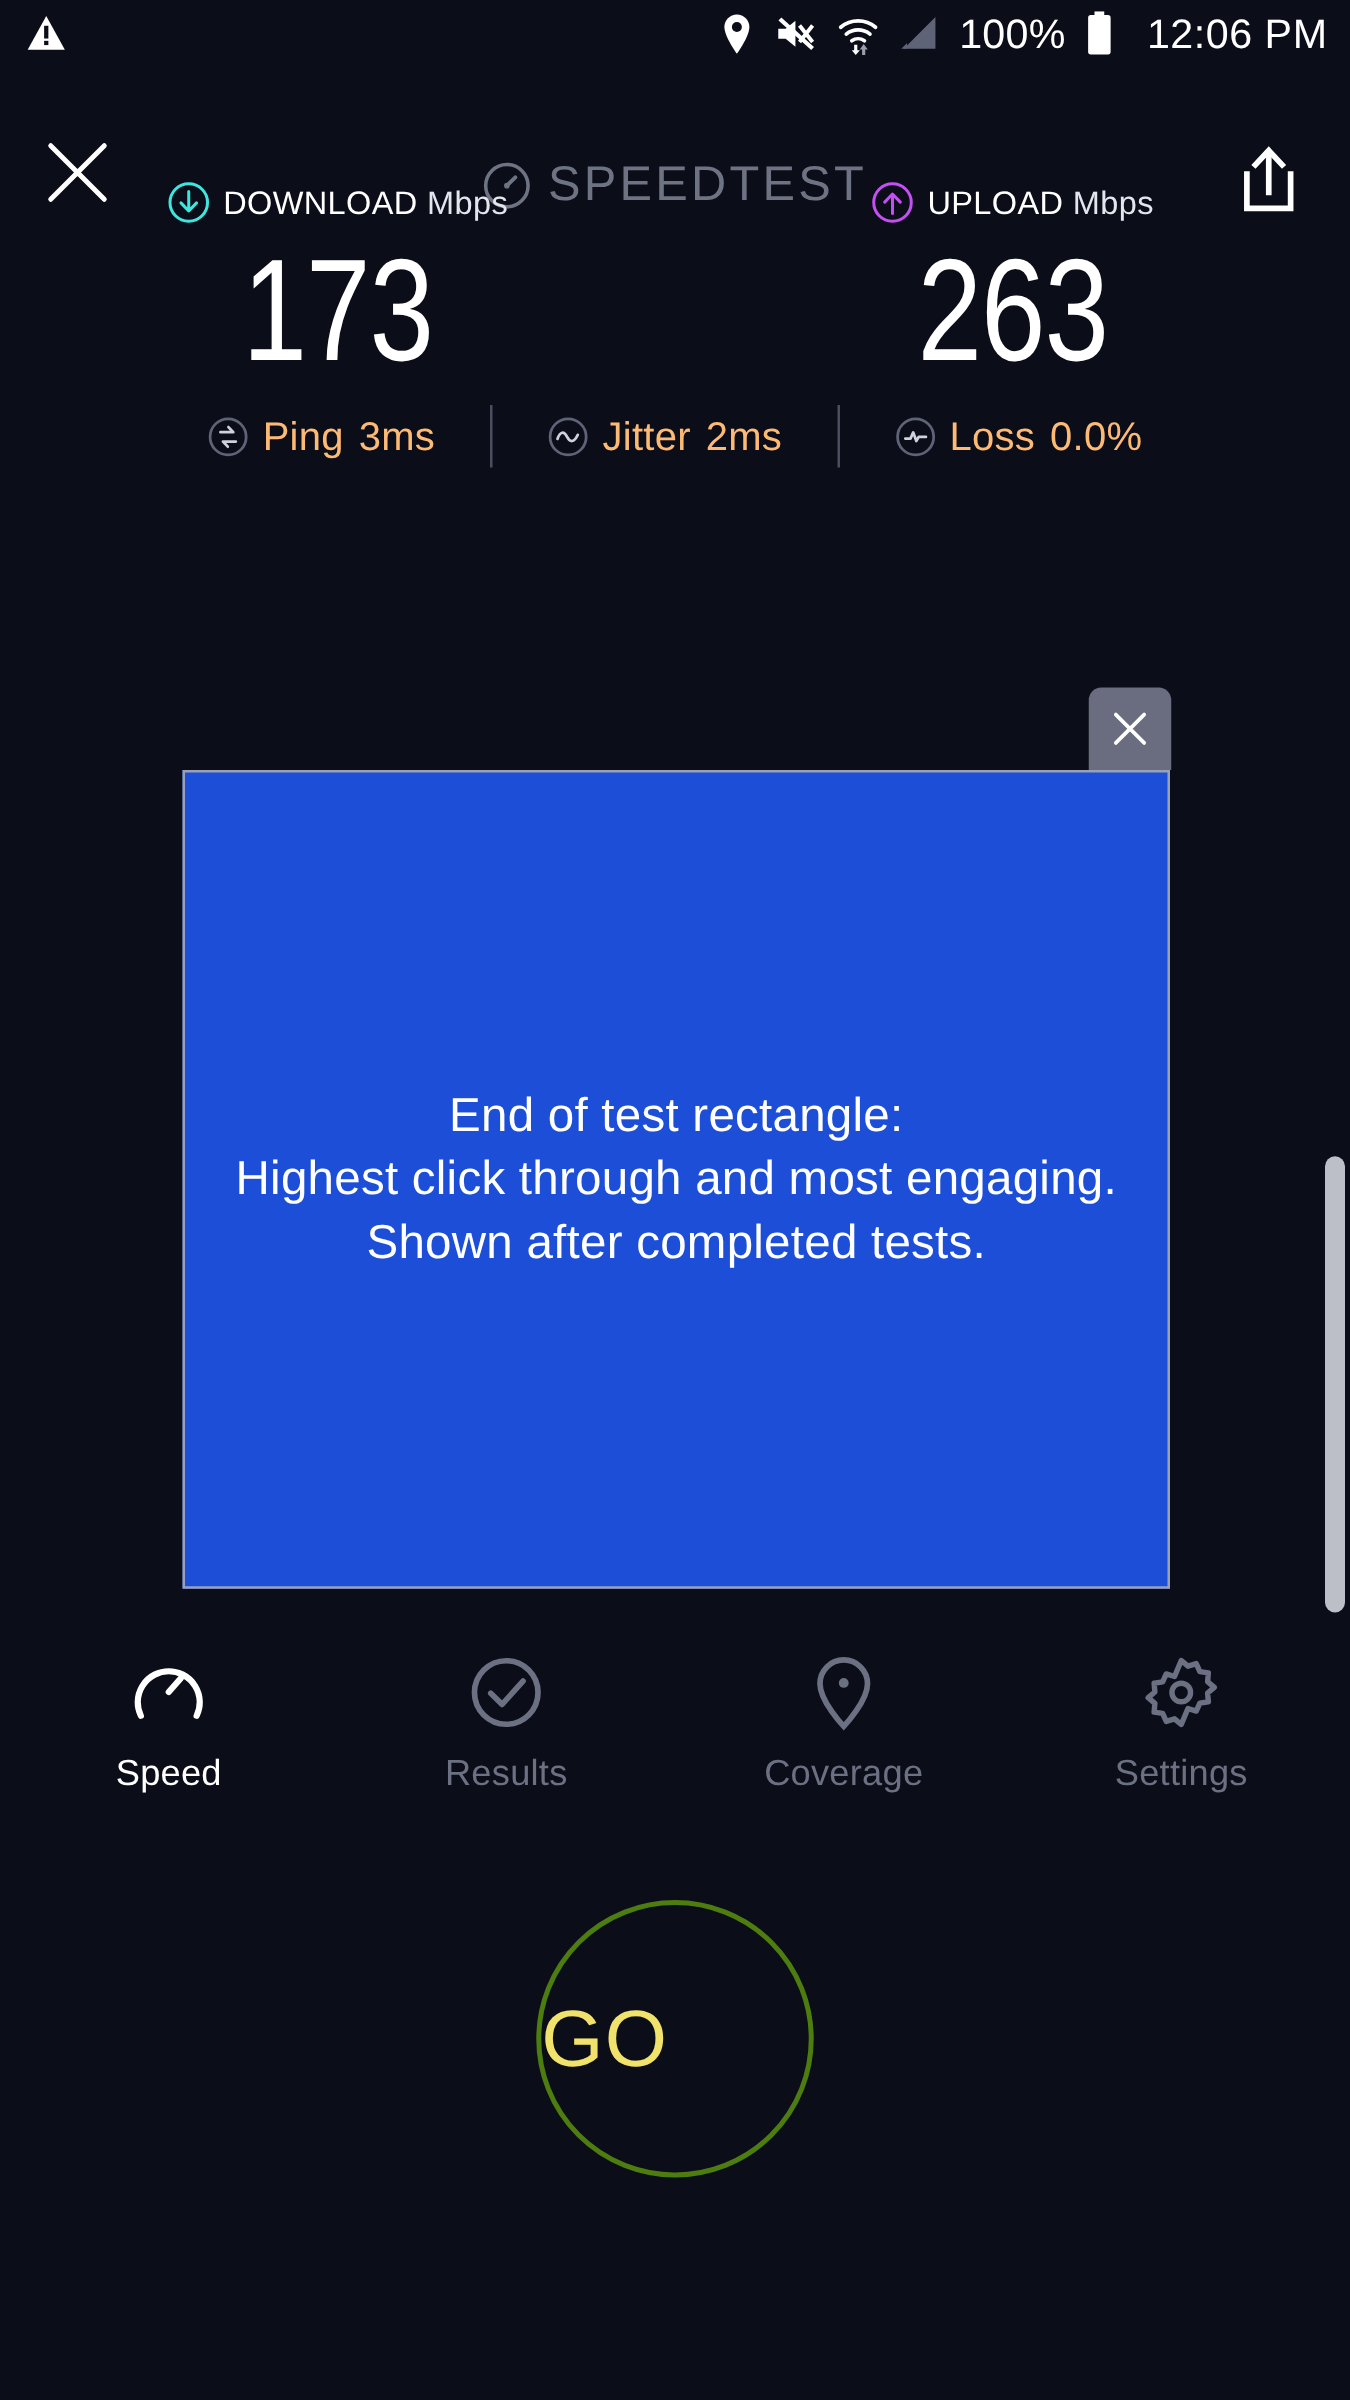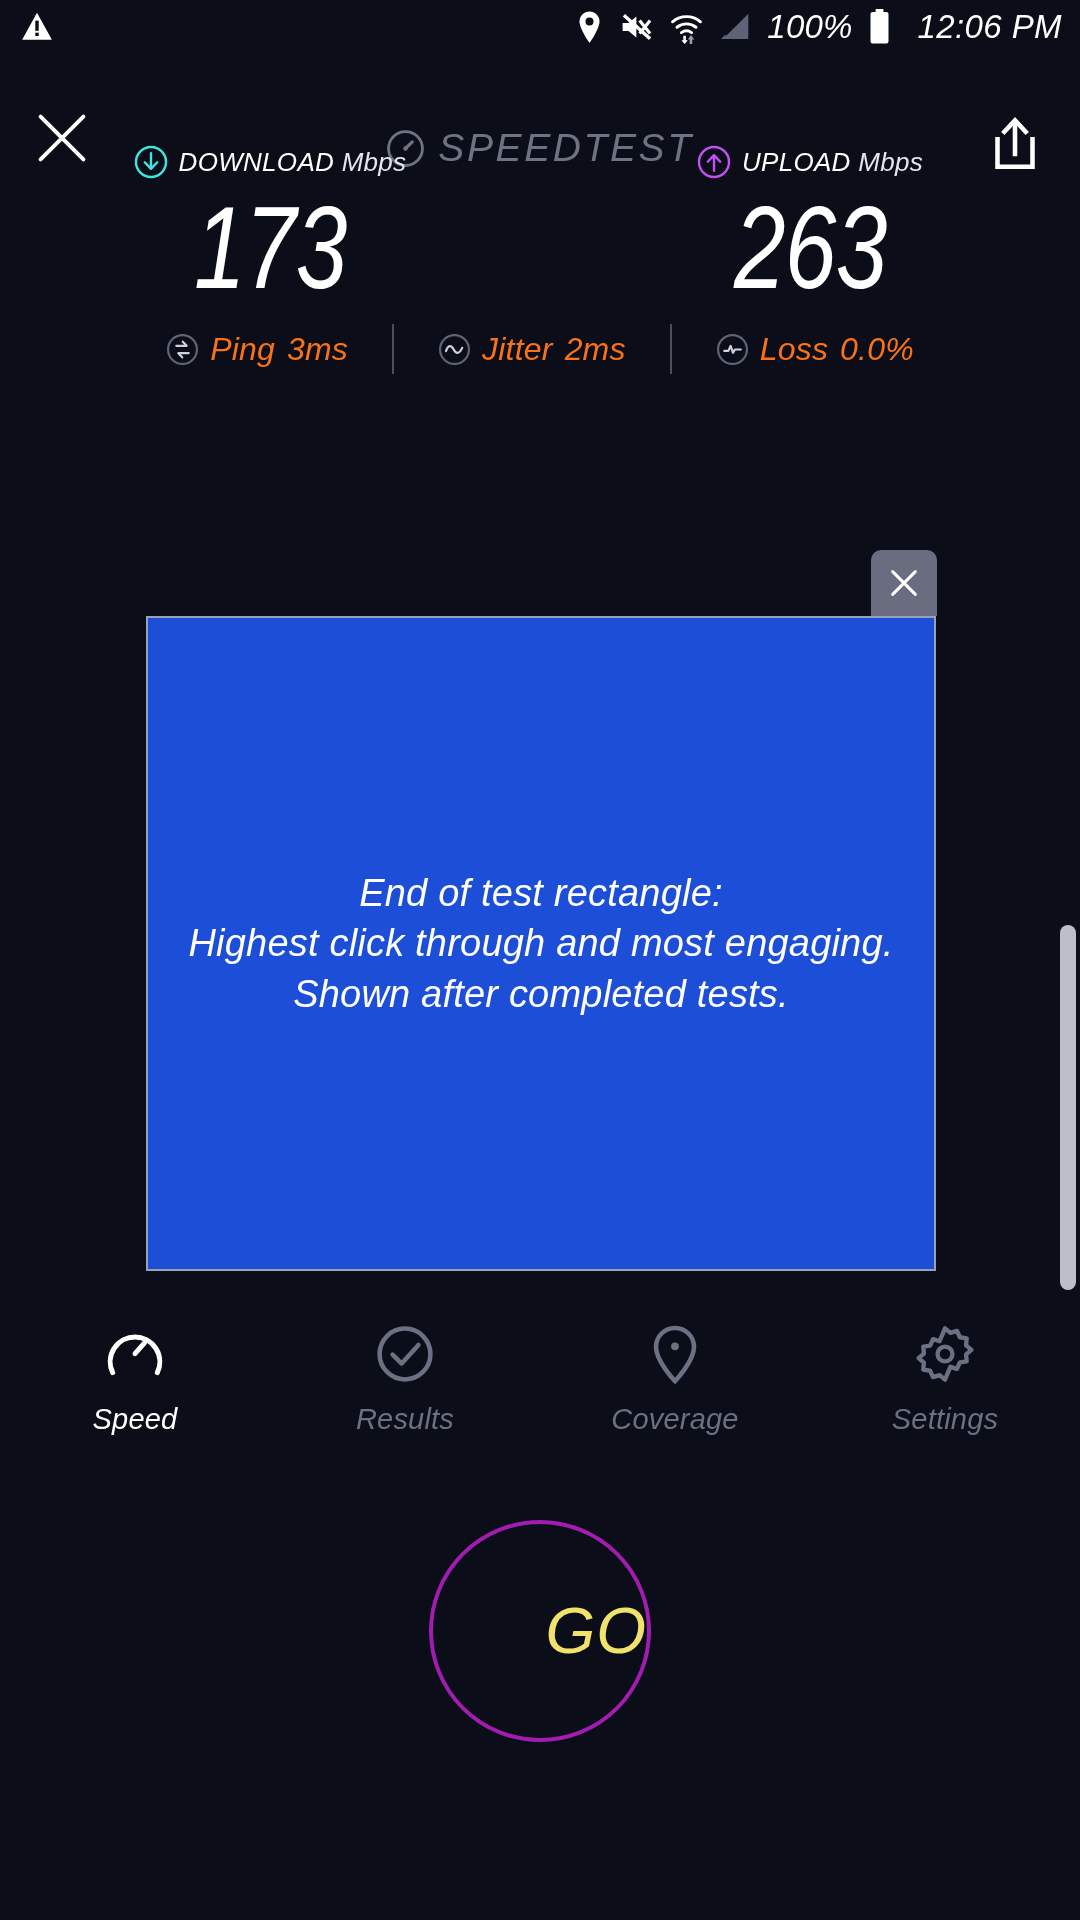--- a/index.html
+++ b/index.html
@@ -3,21 +3,21 @@
 <meta charset="utf-8">
 <style>
   * { margin:0; padding:0; box-sizing:border-box; }
   html,body {
     width:1080px; height:1920px;
     background:#0b0d18;
     font-family:"Liberation Sans", sans-serif;
     overflow:hidden;
     -webkit-font-smoothing:antialiased;
   }
-  .screen { position:relative; width:1080px; height:1460px; background:#0b0d18;font-style:italic; }
+  .screen { position:relative; width:1080px; height:1460px; background:#0b0d18; }
 
   
   .statusbar {
     position:absolute; top:0; left:0; width:1080px; height:54px;
     display:flex; align-items:center; padding:0 18px 0 20px;
   }
   .sb-left { display:flex; align-items:center; }
   .sb-right { margin-left:auto; display:flex; align-items:center; gap:16px; }
   .sb-time {
     color:#ffffff; font-size:33px; letter-spacing:0.4px; font-weight:400;
@@ -54,21 +54,21 @@
     line-height:1.0; letter-spacing:-1px; margin-top:6px;
     font-family:"Liberation Sans", sans-serif;
     transform:scaleX(0.80); transform-origin:center top;
   }
 
   .pjl-row {
     display:flex; align-items:center; justify-content:center;
     margin-top:18px; width:1080px;
   }
   .pjl-item { display:flex; align-items:center; gap:11px; }
-  .pjl-text { font-size:32px; color:#f97316; letter-spacing:0.2px; display:flex; gap:12px; }
+  .pjl-text { font-size:32px; color:#fdba74; letter-spacing:0.2px; display:flex; gap:12px; }
   .pjl-text .k { font-weight:400; }
   .pjl-text .v { font-weight:400; }
   .pjl-sep { width:2px; height:50px; background:#4a4e60; margin:0 44px; }
 
   
   .ad-wrap { position:absolute; left:0; top:560px; width:1080px; }
   .ad-close {
     position:absolute; right:143px; top:-10px; width:66px; height:66px;
     background:#6a6d80; border-radius:10px 10px 0 0;
     display:flex; align-items:center; justify-content:center; cursor:pointer;
@@ -86,22 +86,22 @@
   }
   .scrollbar {
     position:absolute; right:4px; top:925px; width:16px; height:365px;
     background:#bcbec8; border-radius:8px;
   }
 
   
   .go-btn {
     position:absolute; left:50%; top:1520px; transform:translateX(-50%);
     width:222px; height:222px; border-radius:50%;
-    border:4px solid #a21caf;
-    display:flex; align-items:center; justify-content:flex-end; cursor:pointer;
+    border:4px solid #4d7c0f;
+    display:flex; align-items:center; justify-content:flex-start; cursor:pointer;
     background:transparent;
   }
   .go-label {
     color:#f0e26a; font-size:64px; font-weight:400; letter-spacing:1px;
   }
 
   
   .bottomnav {
     position:absolute; left:0; bottom:0; width:1080px; height:145px;
     display:flex; align-items:flex-start; padding-top:8px;

